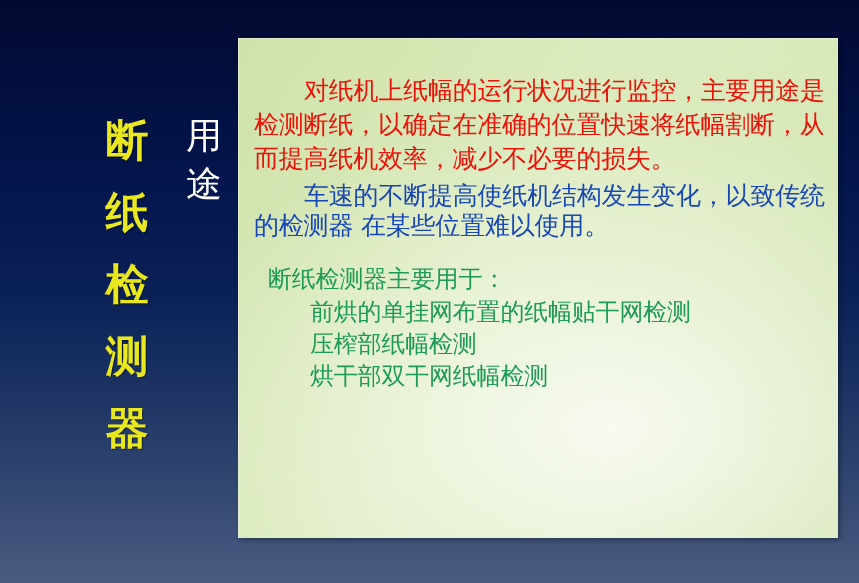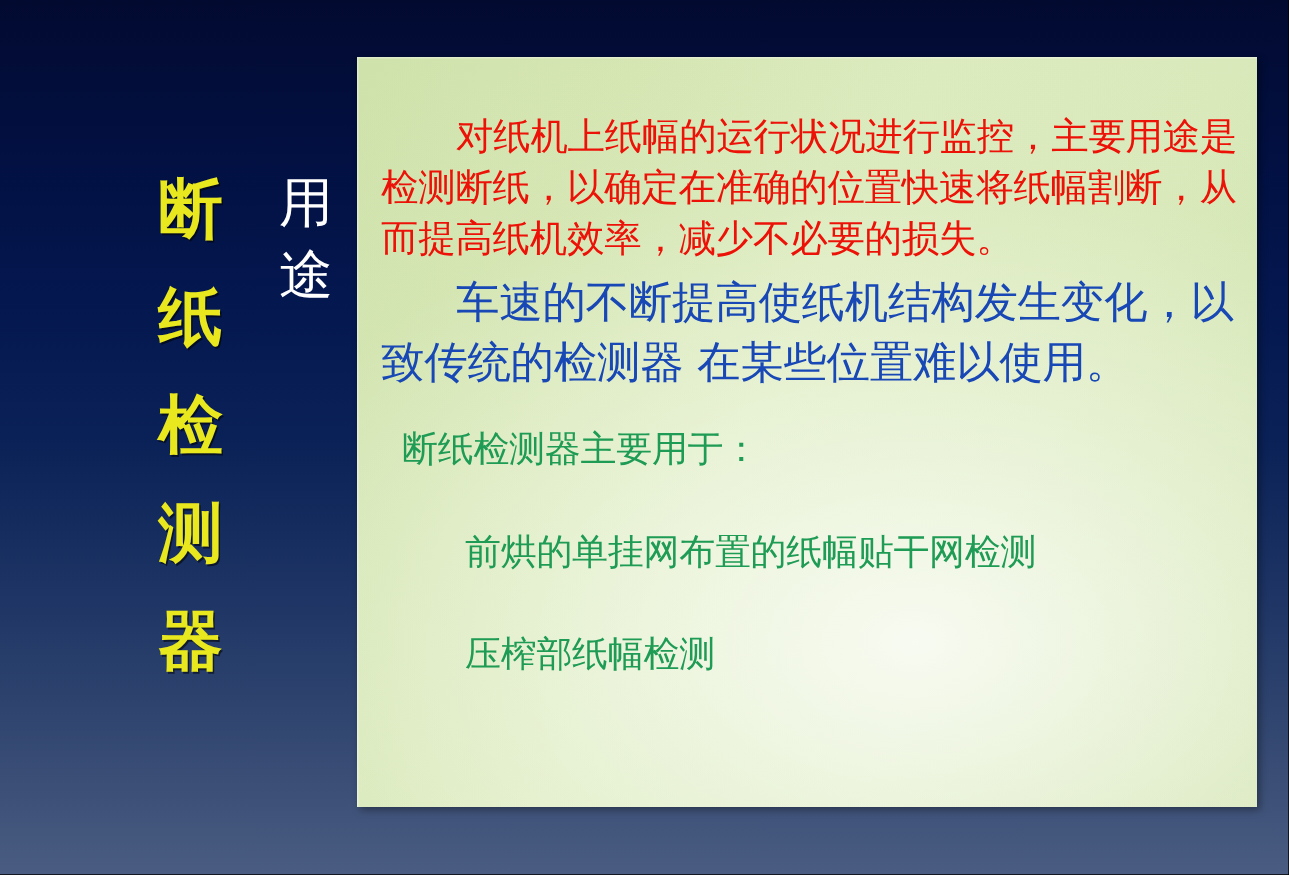--- a/index.html
+++ b/index.html
@@ -104,22 +104,22 @@
 
   .para-red {
     color: #ec1208;
     font-size: 25px;
     line-height: 34px;
     text-indent: 50px;
     letter-spacing: -0.2px;
   }
   .para-blue {
     color: #1847b6;
-    font-size: 29px;
-    line-height: 40px;
+    font-size: 25px;
+    line-height: 30px;
     text-indent: 50px;
     margin-top: 5px;
     letter-spacing: -0.2px;
   }
   .heading-green {
     color: #1e9b54;
     font-size: 24px;
     line-height: 33px;
     margin-top: 22px;
     padding-left: 14px;
@@ -129,21 +129,20 @@
     list-style: none;
     margin: 0;
     padding: 0 0 0 56px;
   }
   .list-green li {
     color: #1e9b54;
     font-size: 24px;
     line-height: 32px;
     font-family: "DejaVu Sans", "Liberation Sans", sans-serif;
     letter-spacing: -0.2px;
-    margin-top: 36px;
   }
 </style>
 </head>
 <body>
 
 <div id="slide">
 
   <div id="title-column">
     <span class="tchar">断</span>
     <span class="tchar">纸</span>
@@ -162,18 +161,19 @@
 
       <p class="para para-red">对纸机上纸幅的运行状况进行监控，主要用途是检测断纸，以确定在准确的位置快速将纸幅割断，从而提高纸机效率，减少不必要的损失。</p>
 
       <p class="para para-blue">车速的不断提高使纸机结构发生变化，以致传统的检测器 在某些位置难以使用。</p>
 
       <p class="para heading-green">断纸检测器主要用于：</p>
 
       <ul class="list-green">
         <li>前烘的单挂网布置的纸幅贴干网检测</li>
         <li>压榨部纸幅检测</li>
+        <li>烘干部双干网纸幅检测</li>
       </ul>
 
     </div>
   </div>
 
 </div>
 
 </body></html>

